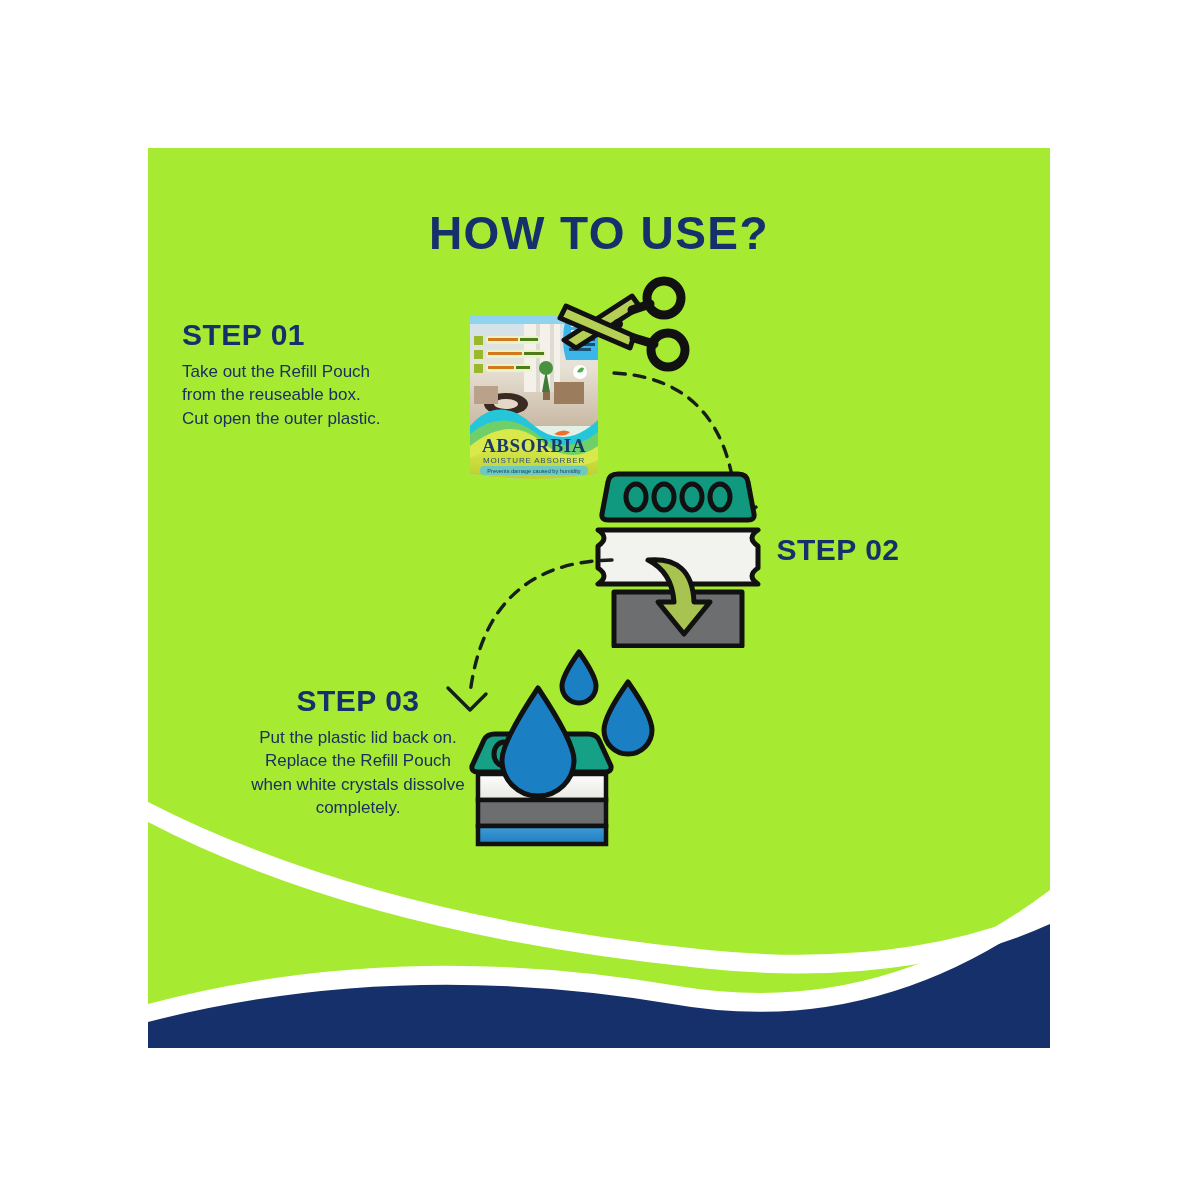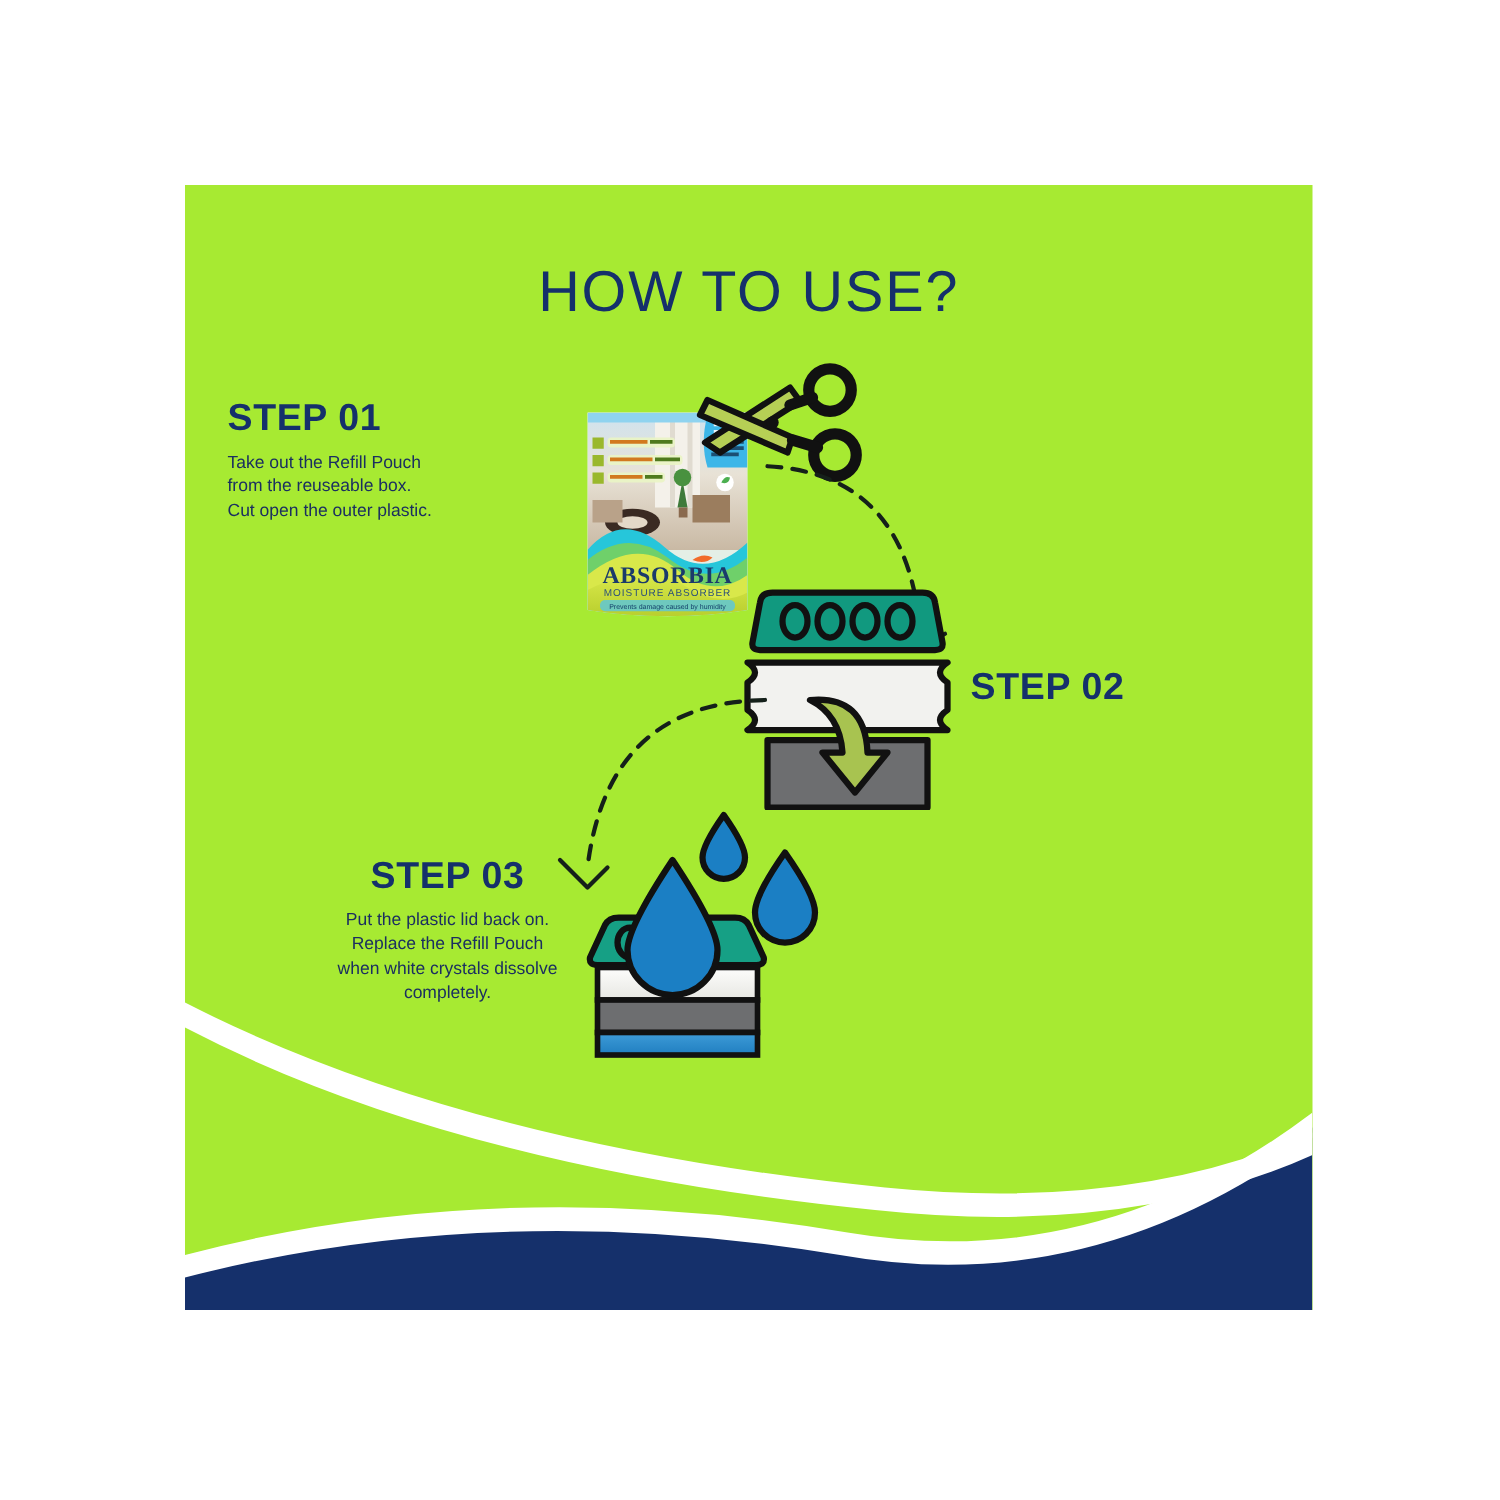--- a/index.html
+++ b/index.html
@@ -33,52 +33,52 @@
   }
 
   
   #title {
     position: absolute;
     left: 0;
     top: 58px;
     width: 902px;
     text-align: center;
     font-size: 46px;
-    font-weight: normal;
+    font-weight: bold;
     letter-spacing: 1.5px;
     color: #15306b;
     font-family: "Liberation Sans", sans-serif;
   }
 
   
   .step-block { position: absolute; }
   .step-head {
     font-size: 30px;
     font-weight: bold;
     color: #15306b;
     letter-spacing: 0.5px;
     margin: 0 0 8px 0;
     font-family: "Liberation Sans", sans-serif;
   }
   .step-body {
-    font-size: 14px;
+    font-size: 17px;
     line-height: 1.38;
     color: #1b2f60;
     margin: 0;
     font-family: "Liberation Sans", sans-serif;
     white-space: pre-line;
   }
 
   #step1-block { left: 34px;  top: 170px; width: 300px; text-align: left; }
   #step2-block { left: 520px; top: 385px; width: 340px; text-align: center; }
   #step3-block { left: 45px;  top: 536px; width: 330px; text-align: center; }
 
   
   .art { position: absolute; }
-  #art1 { left: 310px; top: 140px; width: 240px; height: 210px; }
+  #art1 { left: 310px; top: 126px; width: 240px; height: 210px; }
   #art2 { left: 440px; top: 320px; width: 180px; height: 180px; }
   #art3 { left: 310px; top: 500px; width: 230px; height: 215px; }
 
   
   #arrow1 { position: absolute; left: 460px; top: 215px; width: 190px; height: 180px; }
   #arrow2 { position: absolute; left: 280px; top: 400px; width: 190px; height: 180px; }
 
   
   #wave { position: absolute; left: 0; bottom: 0; width: 902px; height: 250px; }
 </style>

